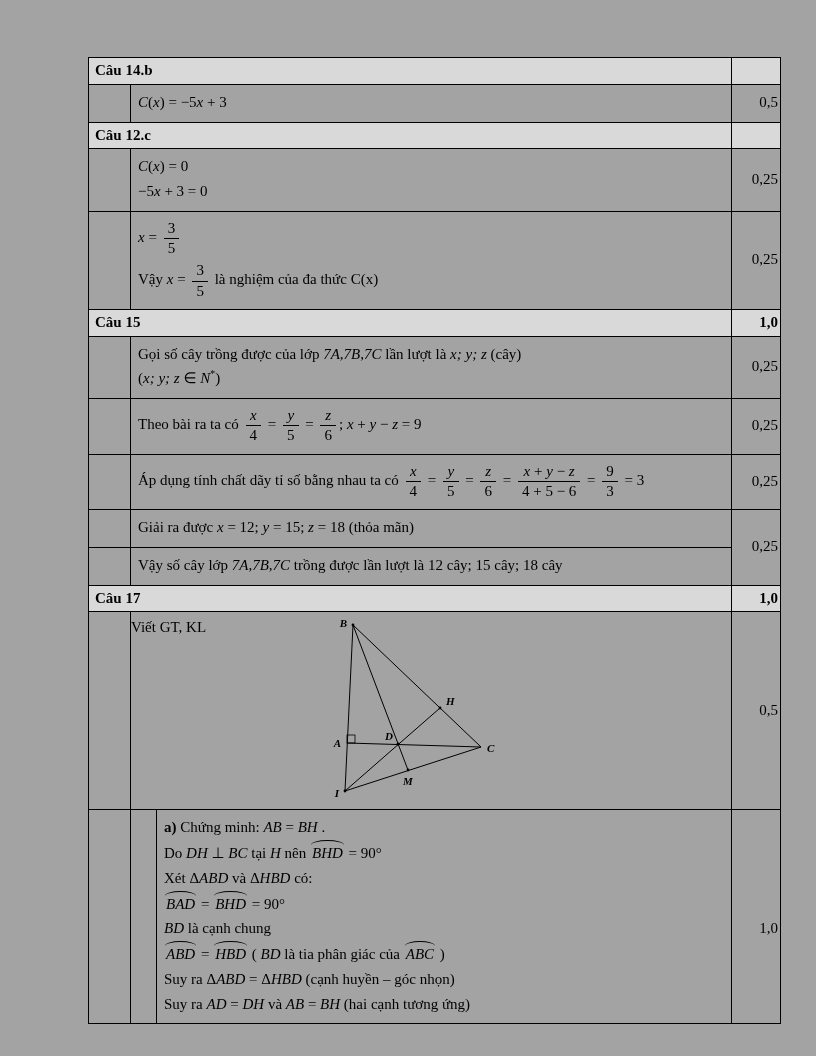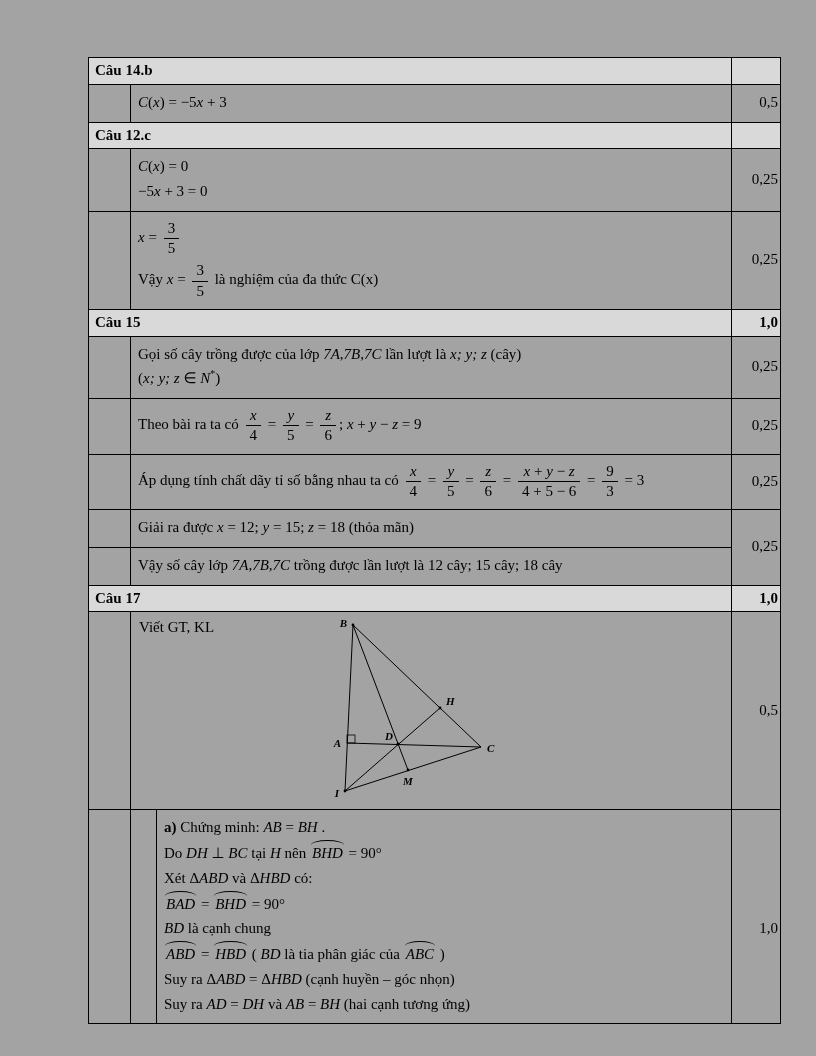--- a/index.html
+++ b/index.html
@@ -19,21 +19,21 @@
   .mi{font-style:italic;}
   .bo{font-weight:bold;}
   .sup{vertical-align:super;font-size:0.65em;line-height:0;}
   .frac{display:inline-block;vertical-align:middle;text-align:center;margin:1px 3px;}
   .frac .fn{display:block;padding:0 4px 1px 4px;border-bottom:1px solid #000;line-height:1.15;}
   .frac .fd{display:block;padding:1px 4px 0 4px;line-height:1.15;}
   .arc{position:relative;display:inline-block;padding:1px 2px 0 2px;font-family:Liberation Serif, serif;}
   .arc::before{content:"";position:absolute;left:1px;right:1px;top:-2px;height:4px;
         border-top:1.2px solid #000;border-radius:50% 50% 0 0 / 100% 100% 0 0;}
   td.figwrap{position:relative;padding:3px 0 2px 0;}
-  .fig-cap{position:absolute;left:8px;top:5px;font-size:15px;}
+  .fig-cap{position:absolute;left:0;top:5px;font-size:15px;}
   .figlbl{font-family:"Liberation Serif",serif;font-style:italic;font-weight:bold;font-size:11px;}
 </style>
 </head>
 <body>
 
 <div class="page">
   <table class="anskey">
     <colgroup>
       <col style="width:42px">
         <col style="width:26px">

